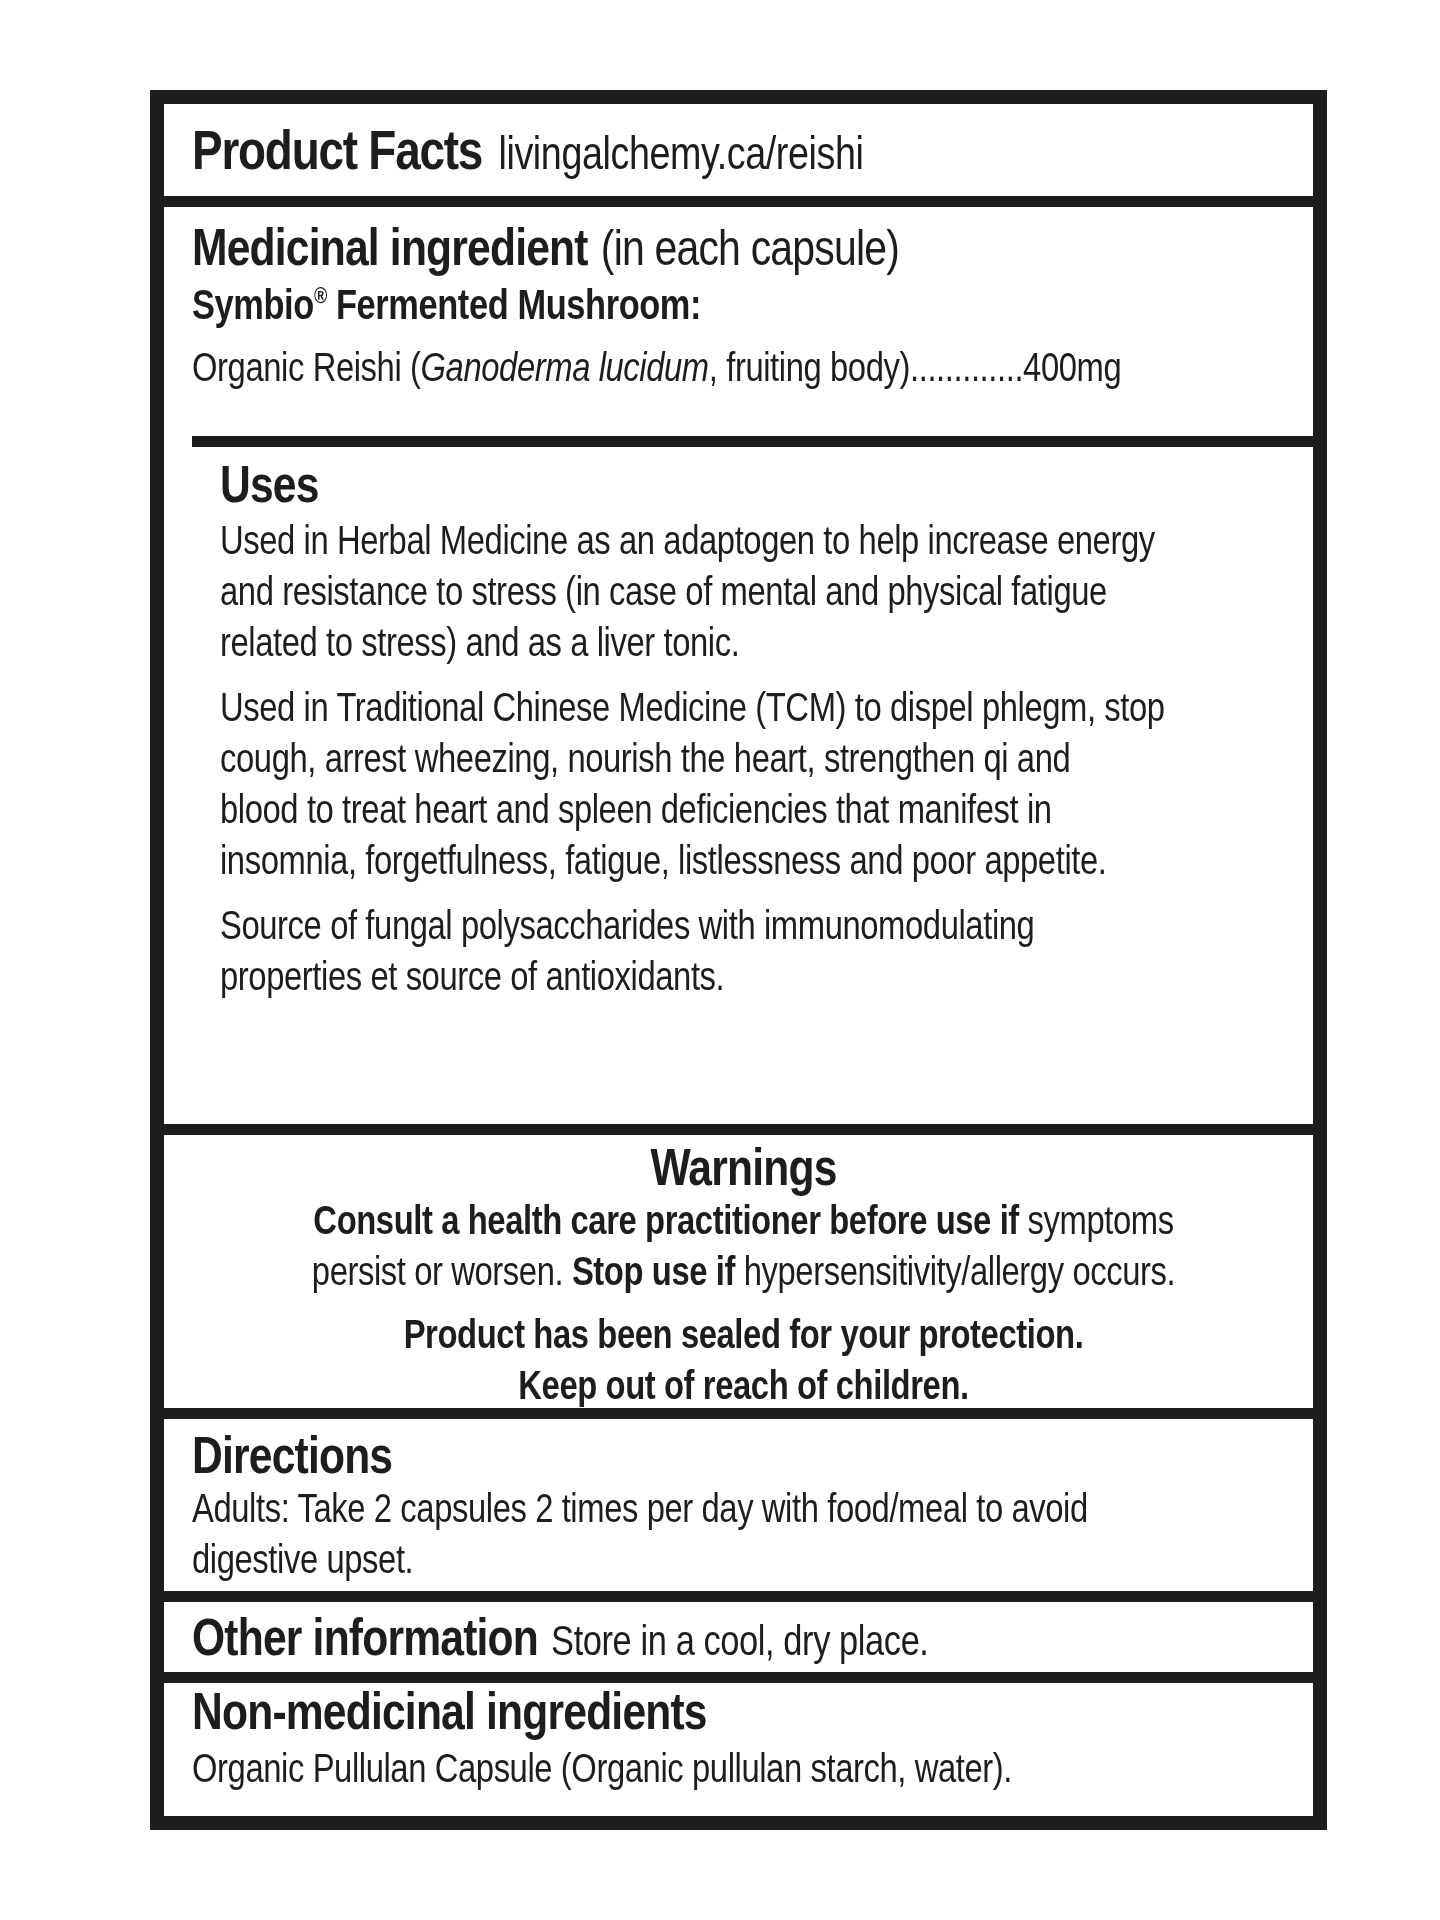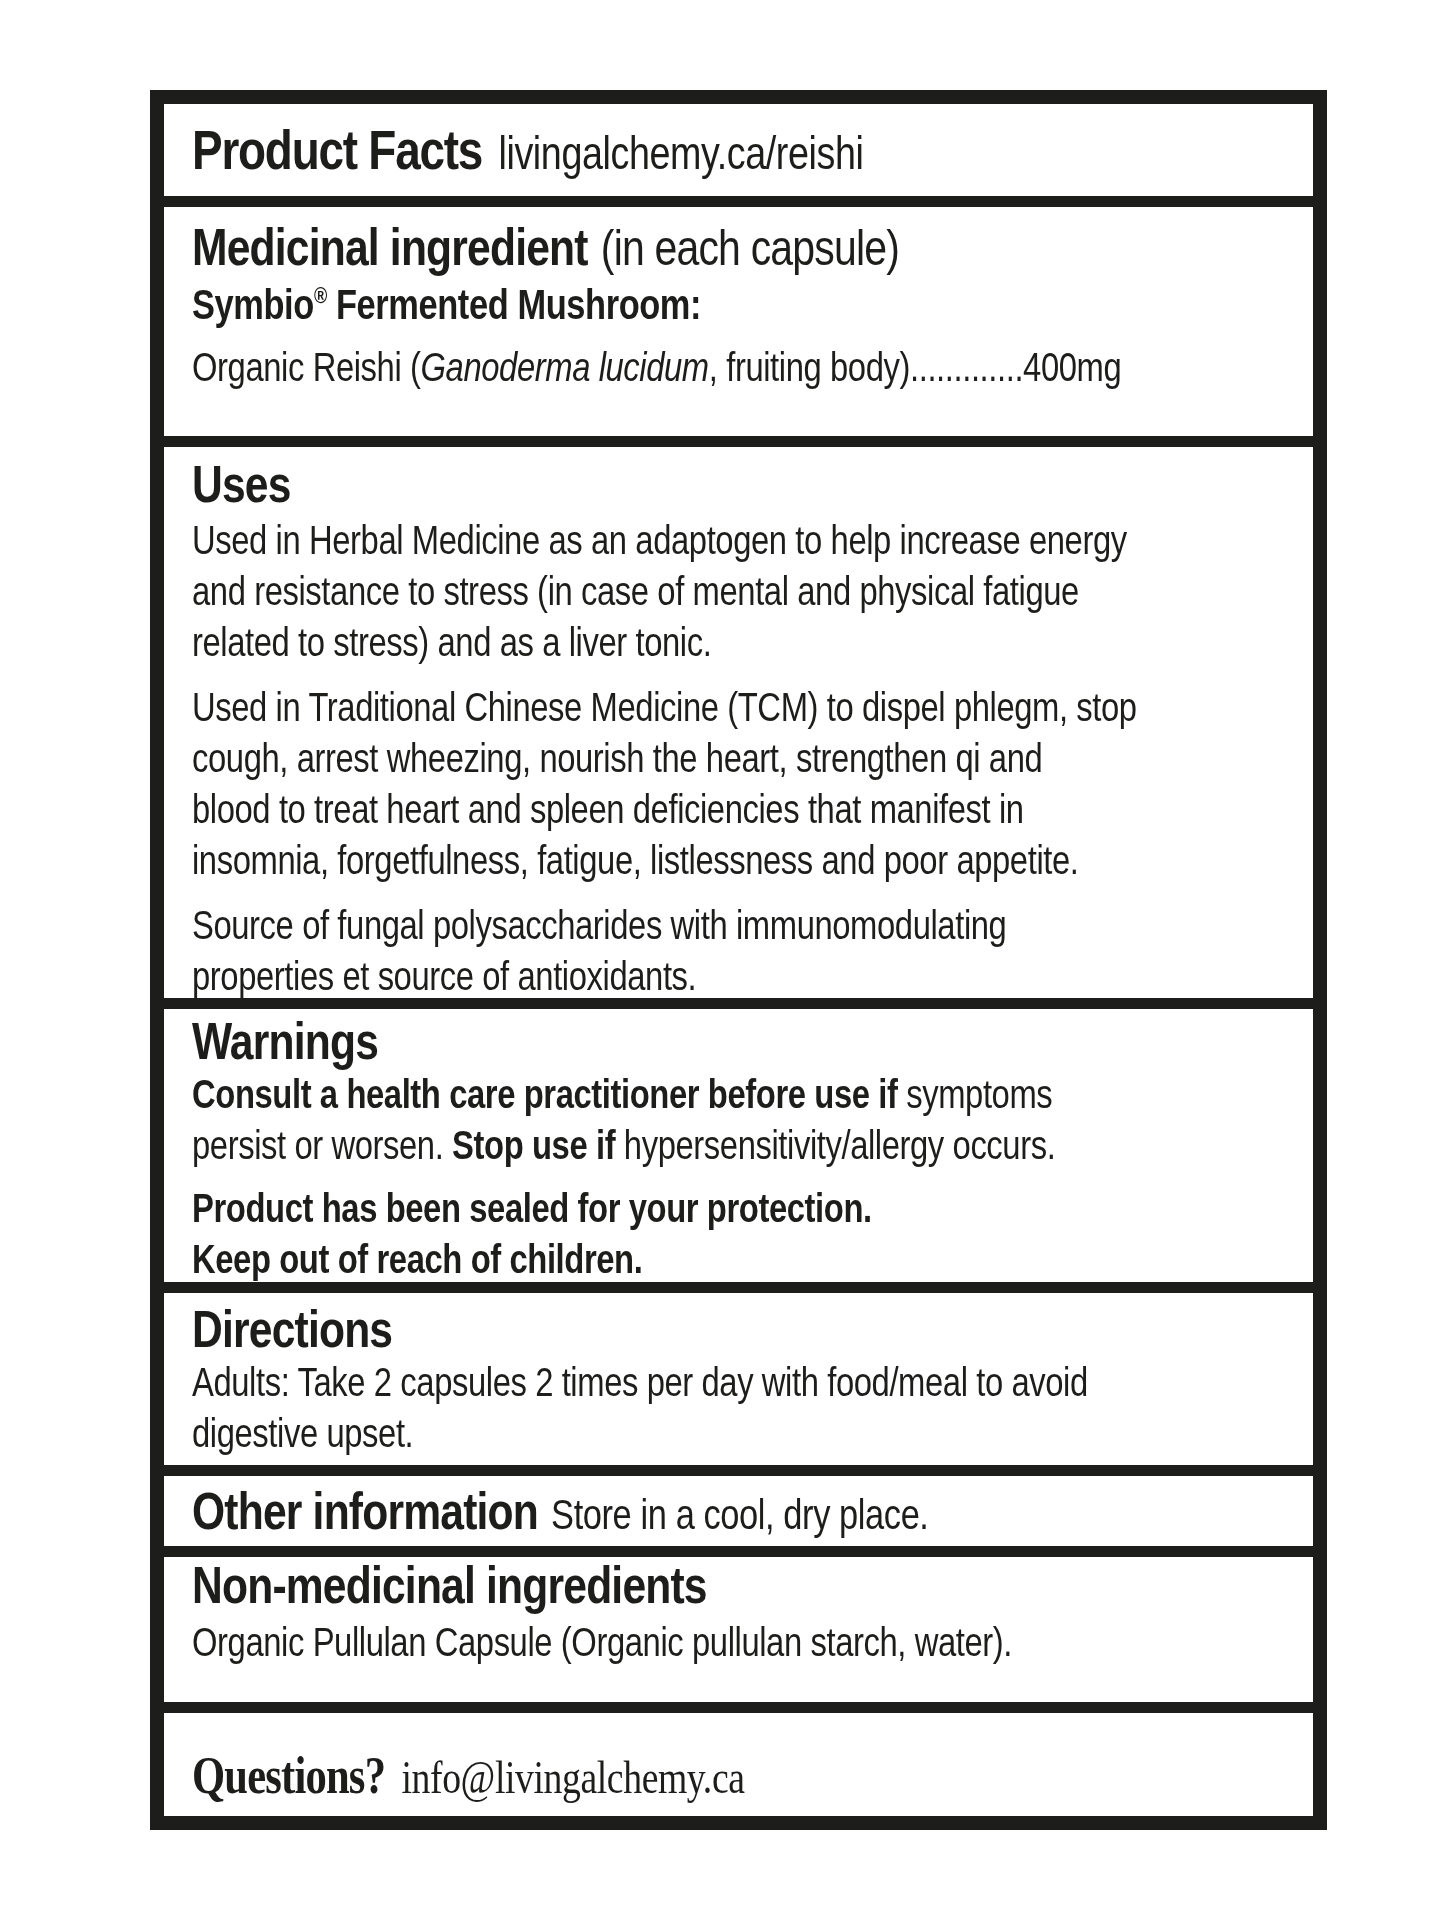--- a/index.html
+++ b/index.html
@@ -28,24 +28,24 @@
   .ingredient { font-size:40px; line-height:54px; letter-spacing:-0.5px; }
   .it { font-style:italic; }
 
   .body { font-size:40px; line-height:51px; letter-spacing:-0.5px; white-space:pre-line; }
   .body-flow { font-size:40px; line-height:51px; letter-spacing:-0.5px; }
   .b { font-weight:bold; }
 
   #row-product   { height:92px;  display:flex; align-items:center; }
   #row-medicinal { height:240px; padding-top:10px; }
   #row-medicinal .h2 { line-height:60px; }
-  #row-uses      { height:562px; padding-top:8px; }
+  #row-uses      { height:688px; padding-top:8px;margin-left:28px; }
   #row-uses .h2  { margin-bottom:2px; }
   #row-uses .para + .para { margin-top:14px; }
-  #row-warnings  { height:284px; padding-top:4px; }
+  #row-warnings  { height:284px; padding-top:4px;text-align:center; }
   #row-warnings .h2 { line-height:56px; }
   #row-warnings .para + .para { margin-top:12px; }
   #row-directions{ height:183px; padding-top:8px; }
   #row-directions .h2 { line-height:56px; }
   #row-other     { height:81px;  display:flex; align-items:center; }
   #row-nonmed    { height:156px; padding-top:0; }
   #row-nonmed .h2 { line-height:56px; margin-bottom:4px; }
   #row-questions { height:137px; display:flex; align-items:center;font-family:Liberation Serif, serif; }
 
   .baseline-row { display:flex; align-items:baseline; }

